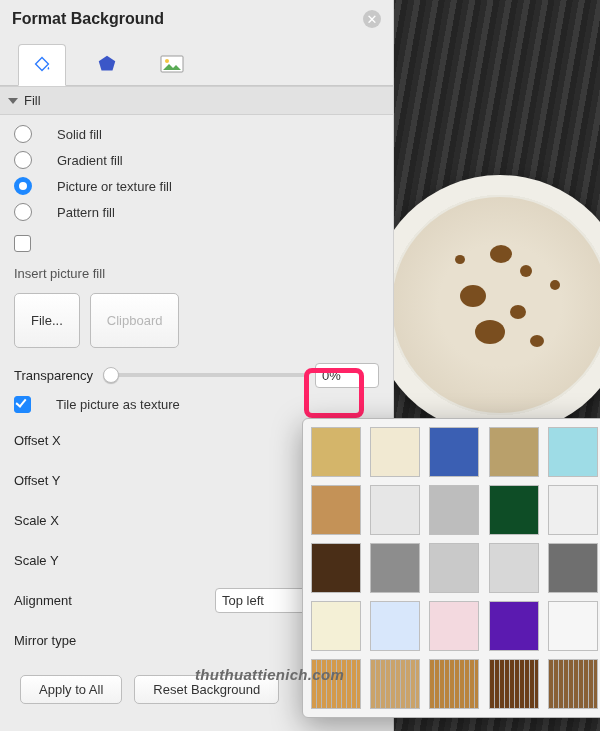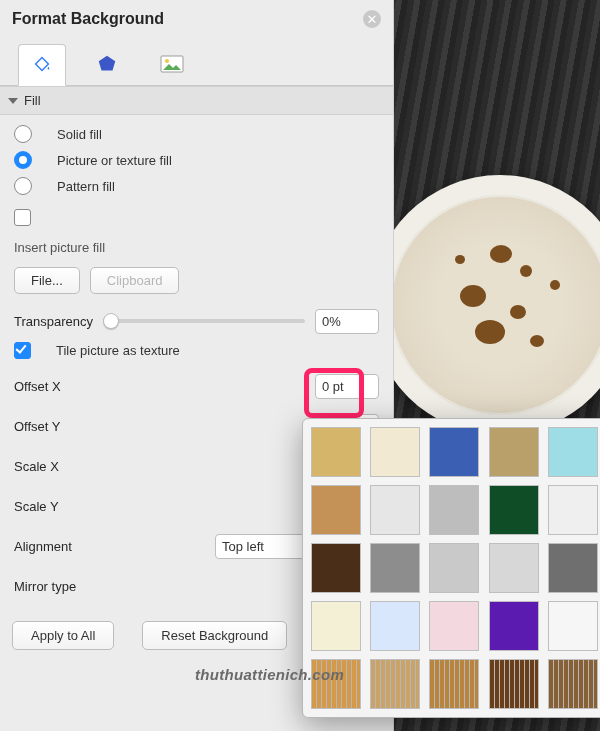--- a/index.html
+++ b/index.html
@@ -22,34 +22,34 @@
 .section-head .tri{width:0;height:0;border-left:5px solid transparent;border-right:5px solid transparent;border-top:6px solid #6a6a6a}
 .body{padding:10px 14px;display:flex;flex-direction:column;gap:8px}
 .radio-row,.check-row{display:flex;align-items:center;gap:25px}
 .radio{width:16px;height:16px;border-radius:50%;border:1px solid #8a8a8a;background:#fff}
 .radio.checked{border:5px solid #1e88ff;width:8px;height:8px}
 .check{width:15px;height:15px;border:1px solid #8a8a8a;border-radius:3px;background:#fff}
 .check.on{background:#1e88ff;border-color:#1e88ff;position:relative}
 .check.on:after{content:"";position:absolute;left:3px;top:0;width:4px;height:8px;border:solid #fff;border-width:0 2px 2px 0;transform:rotate(40deg)}
 .subhead{margin-top:6px;color:#535353}
 .btn-row{display:flex;gap:10px;margin-top:4px}
-.btn{padding:5px 16px;border:1px solid #bdbdbd;border-radius:5px;background:linear-gradient(#fff,#f2f2f2);font-size:13px}
+.btn{padding:19px 16px;border:1px solid #bdbdbd;border-radius:5px;background:linear-gradient(#fff,#f2f2f2);font-size:13px}
 .btn.disabled{color:#b6b6b6}
 .row{display:flex;align-items:center;justify-content:space-between;margin-top:6px;min-height:26px}
 .row label{color:#272727;font-size:13px}
 .texture-btn{border:1px solid #b3b3b3;border-radius:5px;background:linear-gradient(#fbfbfb,#e7e7e7);padding:4px 8px;display:flex;align-items:center;gap:6px}
 .texture-swatch{width:18px;height:18px;background:repeating-conic-gradient(#2a6fd6 0 25%,#fff 0 50%) 0 0/6px 6px}
 .chev{width:0;height:0;border-left:4px solid transparent;border-right:4px solid transparent;border-top:5px solid #555}
 .highlight{position:absolute;border:5px solid #ff2366;border-radius:8px;pointer-events:none}
 .slider{flex:1;margin:0 10px;height:4px;border-radius:3px;background:#cfcfcf;position:relative}
 .slider .knob{position:absolute;left:0;top:-6px;width:14px;height:14px;border-radius:50%;background:#fff;border:1px solid #bcbcbc;box-shadow:0 1px 1px rgba(0,0,0,.2)}
 .num-input,.select{border:1px solid #bdbdbd;border-radius:4px;background:#fff;padding:4px 6px;font-size:13px;min-width:50px;text-align:left}
 .select{min-width:150px;display:flex;align-items:center;justify-content:flex-end}
 .select .chev{margin-left:auto}
-.action-row{display:flex;gap:28px;padding:12px 12px}
+.action-row{display:flex;gap:12px;padding:12px 20px}
 .action-row .btn{flex:0 0 auto;padding:6px 18px}
 .texture-popover{position:absolute;top:418px;left:302px;width:288px;background:#f4f4f4;border:1px solid #b8b8b8;border-radius:6px;box-shadow:0 8px 30px rgba(0,0,0,.35);padding:8px;display:grid;grid-template-columns:repeat(5,1fr);gap:8px}
 .sw{width:48px;height:48px;border:1px solid #bfbfbf;background:#ddd}
 .watermark{position:absolute;bottom:48px;left:195px;font-style:italic;font-weight:600;color:#6a6a6a;font-size:15px;letter-spacing:.3px}
 </style>
 </head>
 <body>
 <div class="canvas">
 
 <div class="bg-photo">
@@ -101,20 +101,24 @@
   <div class="section-head">
     <span class="tri"></span>
     <span>Fill</span>
   </div>
 
   <div class="body">
 
     <div class="radio-row">
       <span class="radio"></span>
       <span>Solid fill</span>
+    </div>
+    <div class="radio-row">
+      <span class="radio"></span>
+      <span>Gradient fill</span>
     </div>
     <div class="radio-row">
       <span class="radio checked"></span>
       <span>Picture or texture fill</span>
     </div>
     <div class="radio-row">
       <span class="radio"></span>
       <span>Pattern fill</span>
     </div>
 

